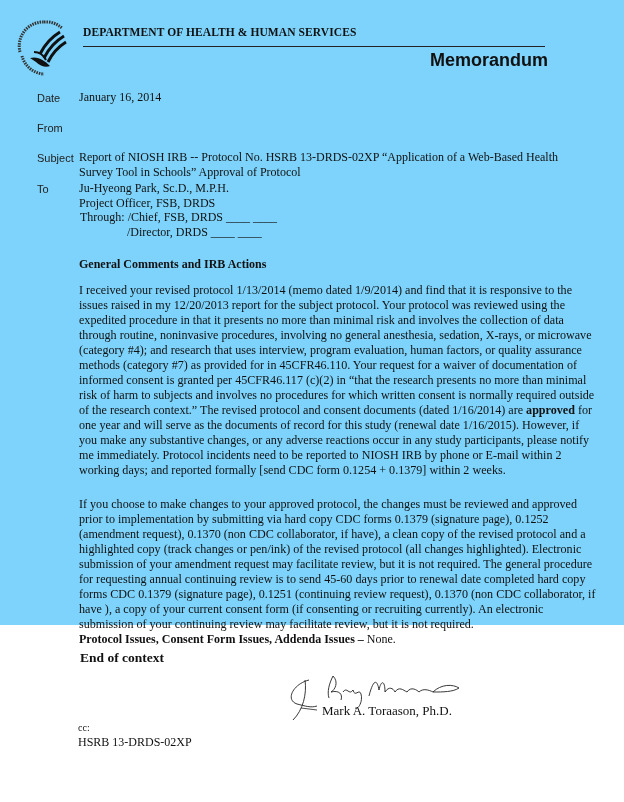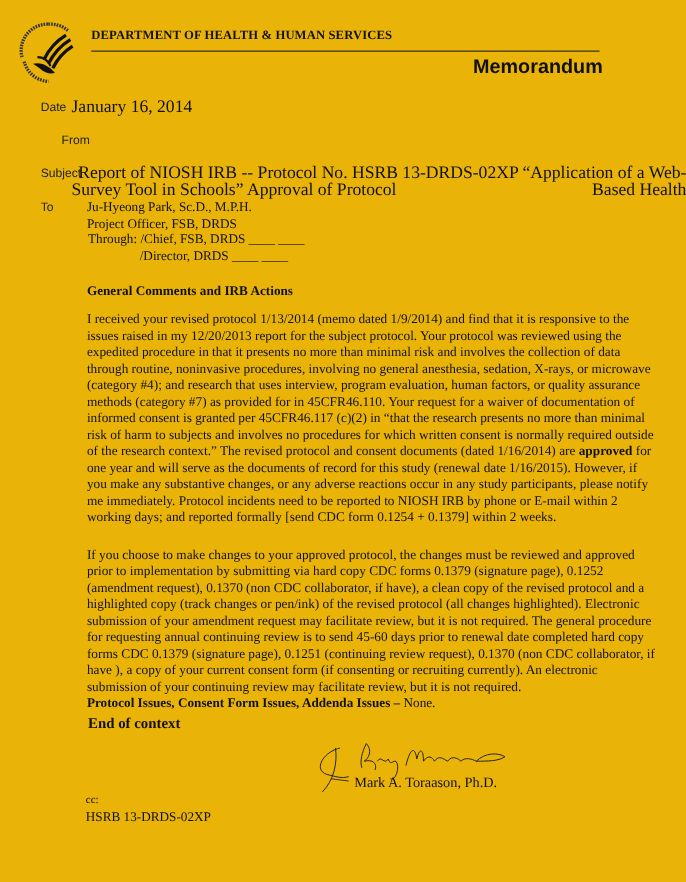--- a/index.html
+++ b/index.html
@@ -1,23 +1,23 @@
 <!DOCTYPE html>
 <html><head>
   <meta charset="utf-8">
   <style>
     html, body { margin: 0; padding: 0; background: #ffffff; }
     body { width: 624px; height: 802px; position: relative; overflow: hidden; color: #111; font-family: "Liberation Serif", serif; }
-    .page { position: absolute; left: 0; top: 0; width: 624px; height: 802px; background: #eab308; }
+    .page { position: absolute; left: 0; top: 0; width: 624px; height: 625px; background: #7dd3fc; }
     .logo { position: absolute; left: 14px; top: 12px; width: 58px; height: 64px; }
     .dept { position: absolute; left: 83px; top: 26px; font-family: "Liberation Serif", serif; font-weight: bold; font-size: 11.5px; letter-spacing: 0.1px; }
     .hrule { position: absolute; left: 83px; top: 46px; width: 462px; height: 0; border-top: 1.4px solid #222; }
     .memo { position: absolute; left: 430px; top: 50px; font-family: "Liberation Sans", sans-serif; font-weight: bold; font-size: 18px; color: #111; }
     .lbl { position: absolute; left: 37px; font-family: "Liberation Sans", sans-serif; font-size: 11px; color: #222; }
-    .val { position: absolute; left: 65px; font-size: 16px; line-height: 15px; text-align: right; }
+    .val { position: absolute; left: 79px; font-size: 12px; line-height: 15px; }
     .indent { position: absolute; font-size: 12px; line-height: 14.5px; }
     .heading { position: absolute; left: 79px; font-weight: bold; font-size: 12px; }
     .para { position: absolute; left: 79px; width: 520px; font-size: 12.1px; line-height: 15px; text-align: left; }
     .para b { font-weight: bold; }
     .issues { position: absolute; left: 79px; top: 632px; font-size: 12px; }
     .issues b { font-weight: bold; }
     .end { position: absolute; left: 80px; top: 650px; font-weight: bold; font-size: 13.5px; }
     .sig { position: absolute; left: 283px; top: 670px; width: 200px; height: 60px; }
     .signame { position: absolute; left: 322px; top: 703px; font-size: 13px; }
     .cc { position: absolute; left: 78px; top: 722px; font-size: 10px; }
@@ -39,21 +39,21 @@
     <path d="M20 40 C26 40 30 44 32 48" fill="none" stroke="#111" stroke-width="2"></path>
   </svg>
 
   <div class="dept">DEPARTMENT OF HEALTH &amp; HUMAN SERVICES</div>
   <div class="hrule"></div>
   <div class="memo">Memorandum</div>
 
   <div class="lbl" style="top:92px;">Date</div>
   <div class="val" style="top:90px;">January 16, 2014</div>
 
-  <div class="lbl" style="top:122px;margin-left:19px;">From</div>
+  <div class="lbl" style="top:122px;">From</div>
 
   <div class="lbl" style="top:152px;">Subject</div>
   <div class="val" style="top:150px;">Report of NIOSH IRB -- Protocol No. HSRB 13-DRDS-02XP “Application of a Web-Based Health</div>
   <div class="val" style="top:165px;">Survey Tool in Schools” Approval of Protocol</div>
 
   <div class="lbl" style="top:183px;">To</div>
   <div class="indent" style="left:79px; top:181px;">Ju-Hyeong Park, Sc.D., M.P.H.</div>
   <div class="indent" style="left:79px; top:196px;text-align:right;">Project Officer, FSB, DRDS</div>
   <div class="indent" style="left:80px; top:210px;">Through: /Chief, FSB, DRDS ____ ____</div>
   <div class="indent" style="left:127px; top:225px;">/Director, DRDS ____ ____</div>

